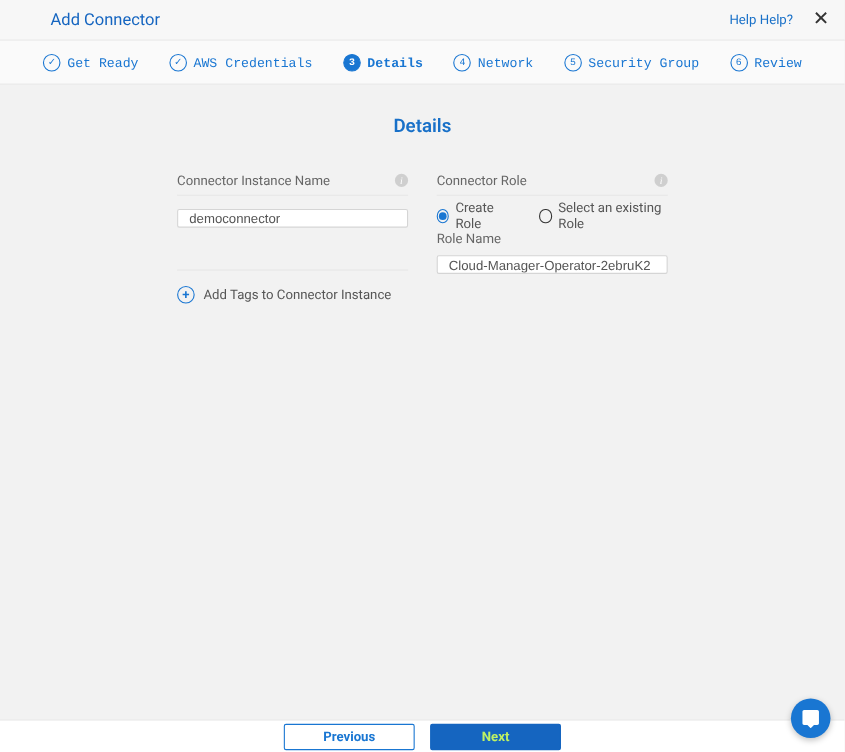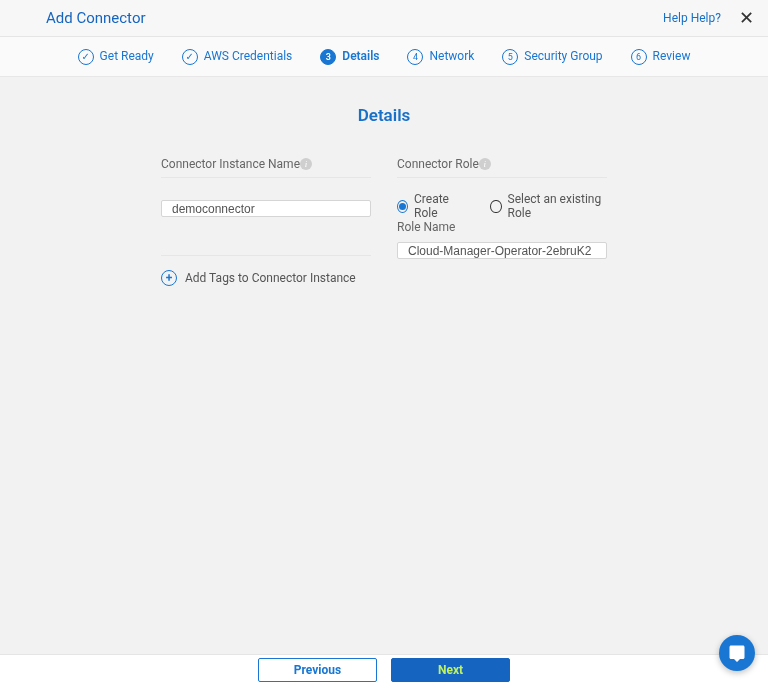--- a/index.html
+++ b/index.html
@@ -53,25 +53,26 @@
     height: 40px;
     background: #fafafa;
     border-bottom: 1px solid #e7e7e7;
     display: flex;
     align-items: center;
     justify-content: center;
     gap: 28px;
   }
   .step {
     display: flex;
-    align-items: flex-start;
+    align-items: flex-end;
     gap: 6px;
     font-size: 12px;
     color: #1976d2;
     cursor: pointer;
+    font-family: Liberation Mono, monospace;
   }
   .step-icon {
     width: 16px;
     height: 16px;
     border: 1.5px solid #1976d2;
     border-radius: 50%;
     display: flex;
     align-items: center;
     justify-content: center;
     font-size: 9px;
@@ -108,26 +109,27 @@
     gap: 26px;
     padding: 0 20px;
     text-align: left;
   }
   .col {
     width: 210px;
   }
 
   .field-label-row {
     display: flex;
+    justify-content: space-between;
     align-items: center;
     font-size: 12px;
     color: #666;
     padding-bottom: 6px;
     border-bottom: 1px solid #e6e6e6;
-    margin-bottom: 14px;
+    margin-bottom: 4px;
   }
   .info-icon {
     width: 12px;
     height: 12px;
     border-radius: 50%;
     background: #cfcfcf;
     color: #fff;
     font-size: 9px;
     display: inline-flex;
     align-items: center;

